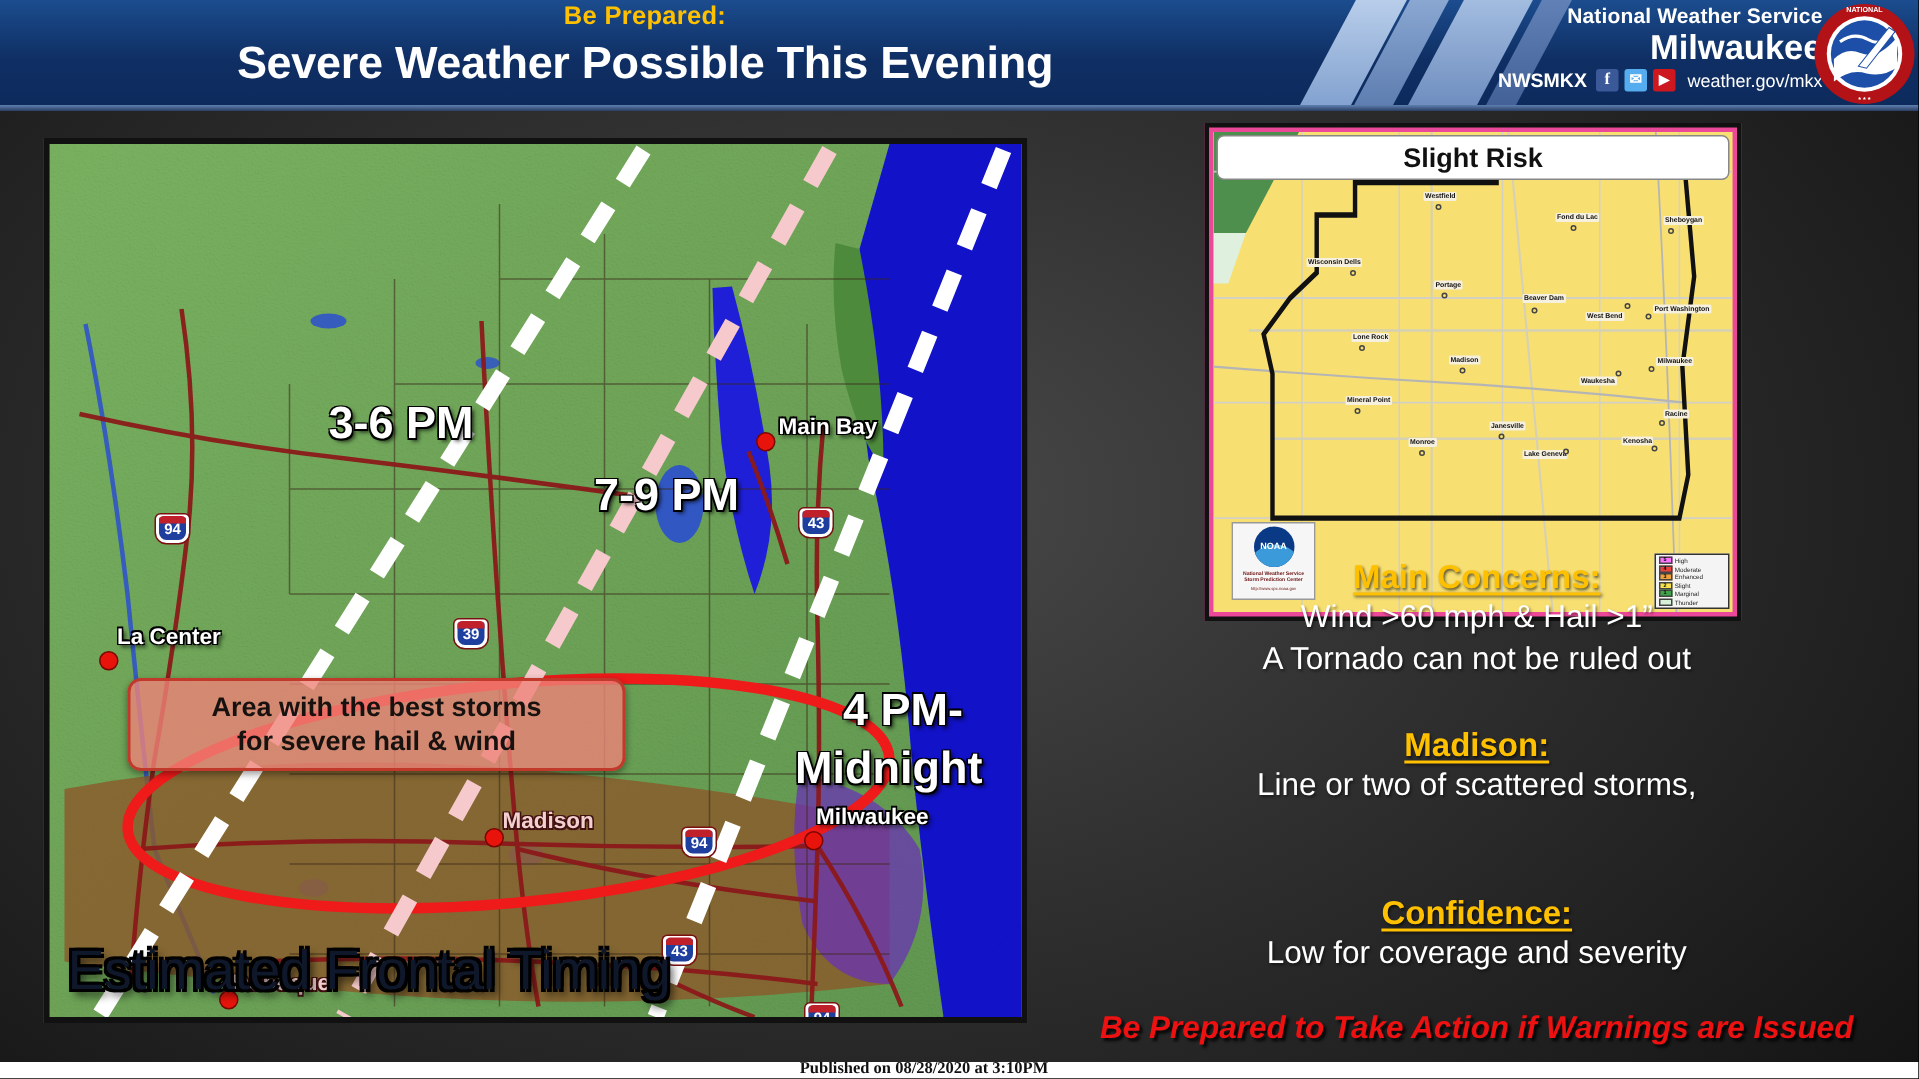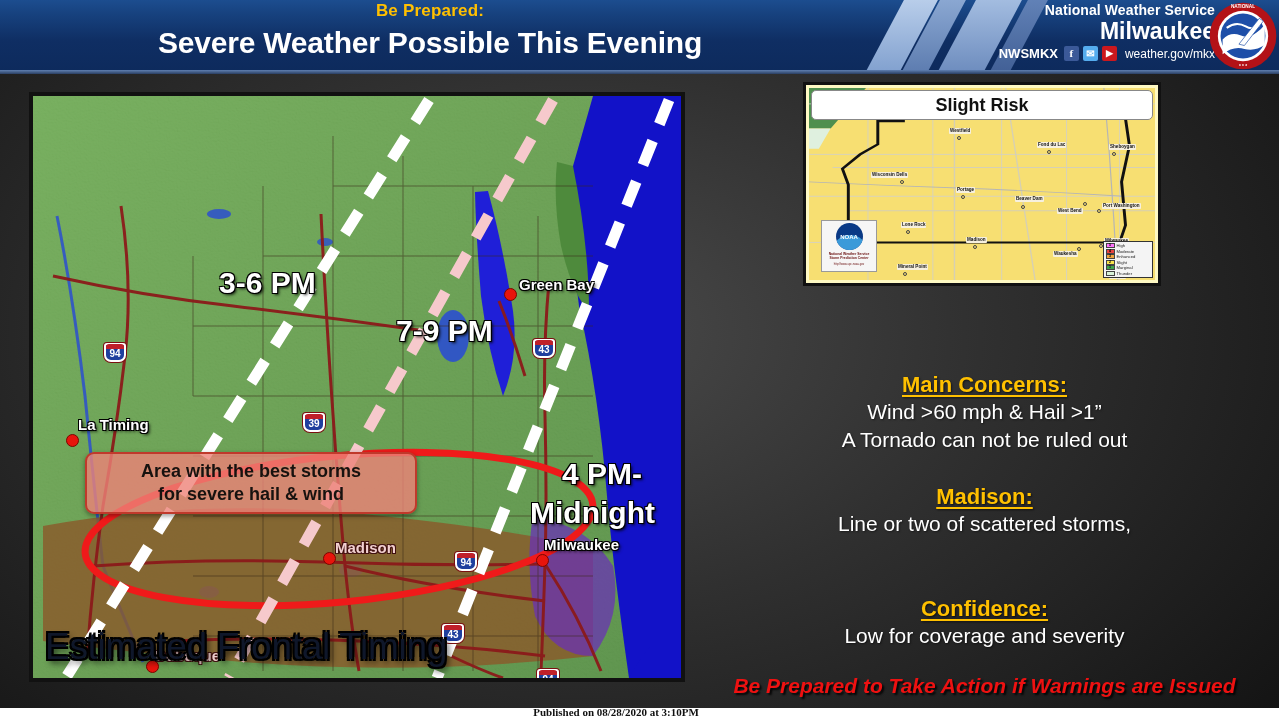--- a/index.html
+++ b/index.html
@@ -91,22 +91,22 @@
   }
   .hwy-shield::before {
     content:""; position:absolute; top:-1px; left:0; right:0; height:5px;
     background:#c0202a; border-radius:3px 3px 0 0;
   }
   .hwy-shield span { position:relative; z-index:2;text-align:right; }
 
   
   #right-col { position:absolute; left:690px; top:74px; width:589px; height:645px; }
   #risk-frame {
-    position:absolute; left:113px; top:8px; width:358px; height:204px;
-    background:#fef9c3; border:3px solid #111; padding:3px;
+    position:absolute; left:113px; top:8px; width:358px; height:332px;
+    background:#ec4899; border:3px solid #111; padding:3px;
   }
   #risk-title {
     position:absolute; left:5px; top:5px; right:5px; height:30px;
     background:#fff; border:1px solid #888; border-radius:5px;
     display:flex; align-items:center; justify-content:center;
     font-size:18px; font-weight:bold; color:#111; z-index:5;
   }
   #risk-map { position:absolute; inset:3px; background:#f7df72; overflow:hidden; }
   .risk-city { position:absolute; font-size:4.6px; font-weight:bold; color:#111;
     background:#f6f0df; padding:0 1px; border-radius:1px; white-space:nowrap; line-height:6px; }
@@ -285,24 +285,24 @@
   <div class="map-label time-label" style="left:363px; top:218px;">7-9 PM</div>
   <div class="map-label time-label" style="left:529px; top:361px;">4 PM-</div>
   <div class="map-label time-label" style="left:497px; top:400px;">Midnight</div>
 
   <div id="best-chance-box">
     <span>Area with the best storms</span>
     <span>for severe hail &amp; wind</span>
   </div>
 
   <div class="city-dot" style="left:471px; top:192px;"></div>
-  <div class="map-label city-label" style="left:486px; top:180px;">Green Bay</div>
+  <div class="map-label city-label" style="left:486px; top:180px;">Main Bay</div>
 
   <div class="city-dot" style="left:33px; top:338px;"></div>
-  <div class="map-label city-label" style="left:45px; top:320px;">La Timing</div>
+  <div class="map-label city-label" style="left:45px; top:320px;">La Center</div>
 
   <div class="city-dot" style="left:290px; top:456px;"></div>
   <div class="map-label city-label city-dim" style="left:302px; top:443px;">Madison</div>
 
   <div class="city-dot" style="left:503px; top:458px;"></div>
   <div class="map-label city-label" style="left:511px; top:440px;">Milwaukee</div>
 
   <div class="city-dot" style="left:113px; top:564px;"></div>
   <div class="map-label city-label city-dim" style="left:122px; top:551px;">Dubuque</div>
 

